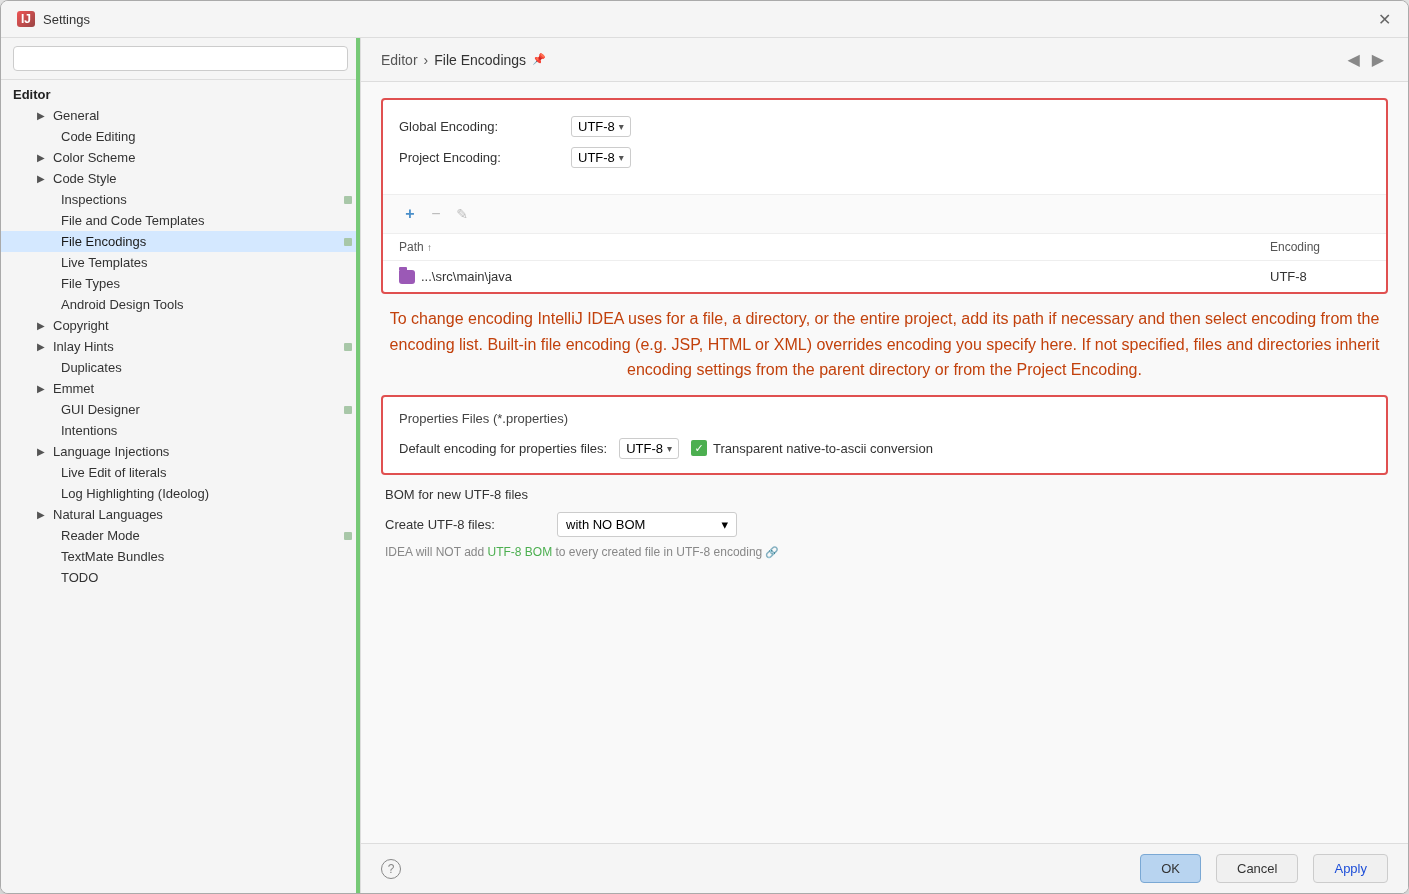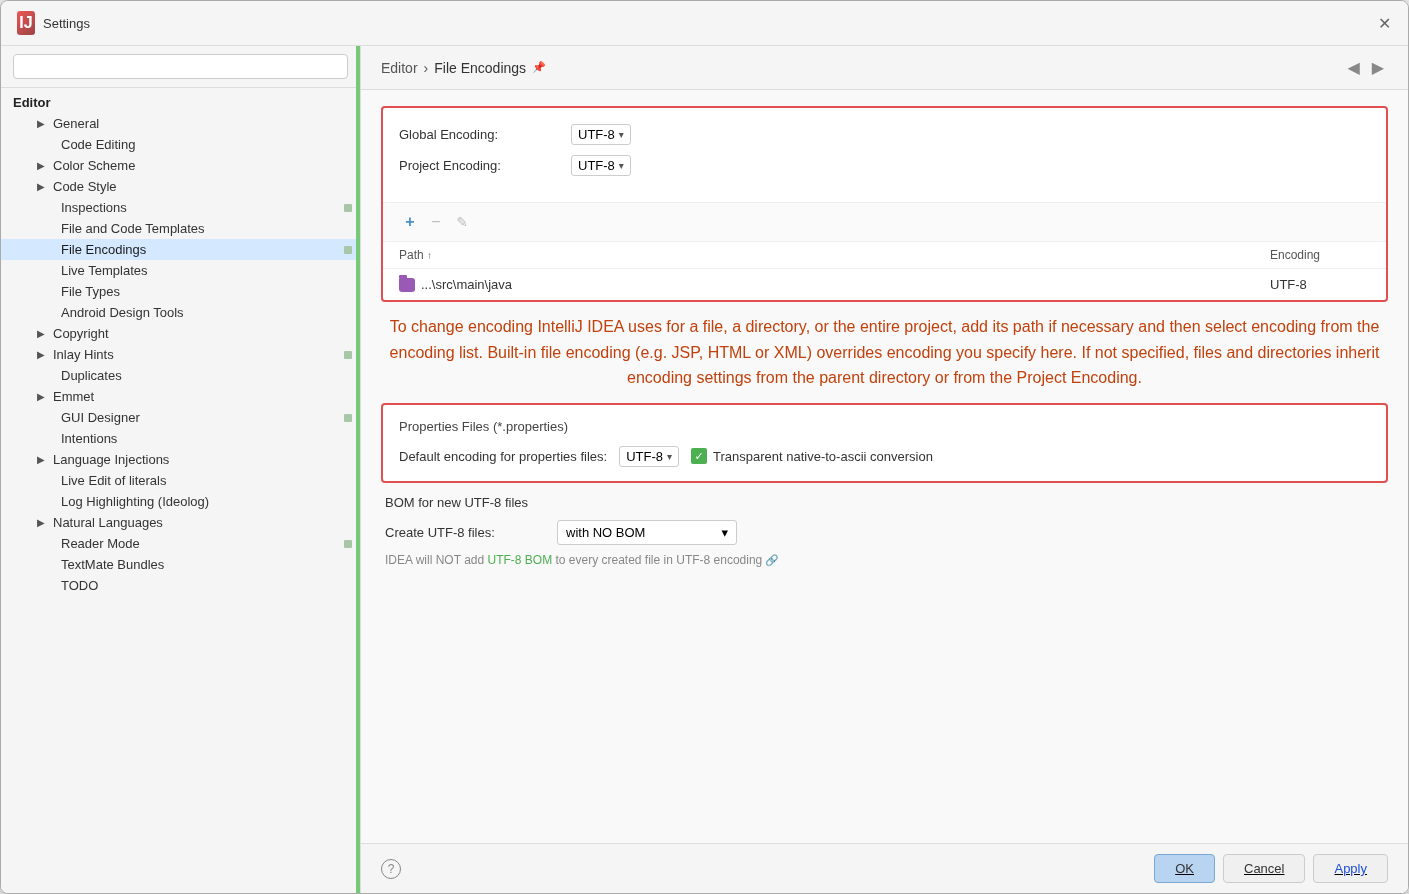--- a/index.html
+++ b/index.html
@@ -31,28 +31,28 @@
       align-items: center;
       justify-content: space-between;
     }
     .title-bar-left {
       display: flex;
       align-items: center;
       gap: 8px;
     }
     .app-icon {
       width: 18px;
-      height: 24px;
+      height: 16px;
       background: linear-gradient(135deg, #e55, #944);
       border-radius: 3px;
       display: flex;
       align-items: center;
       justify-content: center;
       color: white;
-      font-size: 16px;
+      font-size: 12px;
       font-weight: bold;
       text-align: right;
     }
     .title-text {
       font-size: 13px;
       font-weight: 500;
       color: #333;
     }
     .close-btn {
       width: 14px;
@@ -373,22 +373,21 @@
       border: 1px solid #888;
       display: flex;
       align-items: center;
       justify-content: center;
       color: #888;
       font-size: 12px;
       cursor: pointer;
     }
     .bottom-buttons {
       display: flex;
-      gap: 8px;
-      text-decoration: underline;
+      gap: 15px;
     }
     .btn {
       padding: 6px 20px;
       border-radius: 4px;
       font-size: 13px;
       cursor: pointer;
       border: 1px solid #ccc;
       background: #f0f0f0;
       color: #333;
     }

